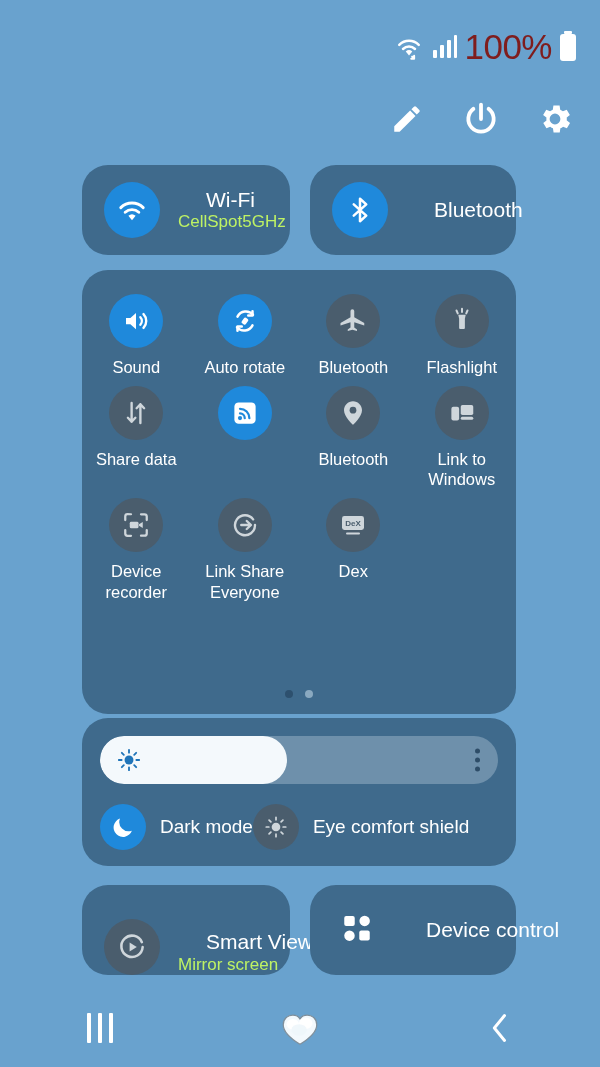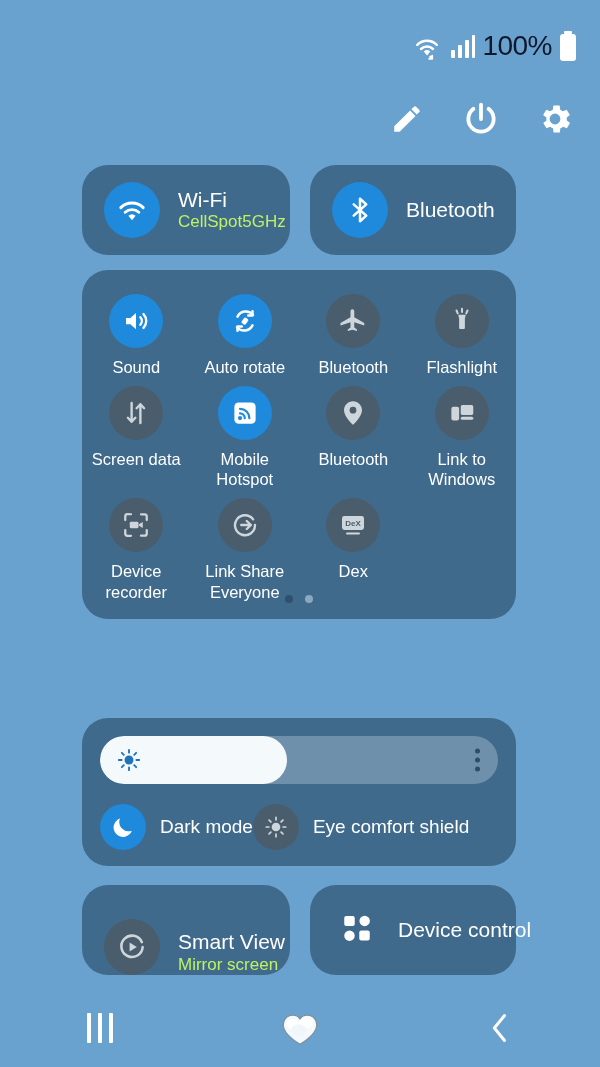--- a/index.html
+++ b/index.html
@@ -12,21 +12,21 @@
   body { position:relative; }
 
   
   .statusbar{
     position:absolute; top:0; left:0; right:0; height:92px;
     display:flex; align-items:center; justify-content:flex-end;
     padding-right:22px; gap:6px;
   }
   .sb-item{ display:flex; align-items:center; }
   .battery-text{
-    color:#0f172a; font-size:28px; letter-spacing:-0.5px;
+    color:#7f1d1d; font-size:35px; letter-spacing:-0.5px;
     font-weight:400; line-height:1;
   }
 
   
   .headerbar{
     position:absolute; top:96px; right:22px;
     display:flex; align-items:center; gap:28px;
   }
   .hdr-btn{
     width:46px; height:46px; display:flex; align-items:center;
@@ -43,29 +43,29 @@
   }
   .tile-icon{
     width:56px; height:56px; border-radius:50%;
     display:flex; align-items:center; justify-content:center;
     flex:0 0 auto;
   }
   .ic-on { background:#1f89db; }
   .ic-off{ background:#4a5d6d; }
   .tile-text{ display:flex; flex-direction:column; justify-content:center; min-width:0; }
   .tile-title{
-    color:#ffffff; font-size:21px; line-height:1.15; white-space:nowrap;
+    color:#ffffff; font-size:21px; line-height:1.15; white-space:nowrap;margin-left:28px;
   }
   .tile-sub{
     color:#bef264; font-size:17px; line-height:1.2; white-space:nowrap;
   }
 
   
   .grid{
-    position:absolute; top:270px; left:82px; width:434px; height:349px;
+    position:absolute; top:270px; left:82px; width:434px; height:444px;
   }
   .grid-inner{
     position:absolute; top:24px; left:0; right:0;
     display:grid; grid-template-columns:repeat(4,1fr); row-gap:8px;
   }
   .qs{
     display:flex; flex-direction:column; align-items:center; cursor:pointer;
   }
   .qs-ic{
     width:54px; height:54px; border-radius:50%;
@@ -243,33 +243,32 @@
       <span class="qs-lb">Flashlight</span>
     </div>
 
     <div class="qs">
       <div class="qs-ic ic-off">
         <svg width="30" height="30" viewBox="0 0 24 24">
           <path d="M8.5 4v15M8.5 19l-3-3.2M8.5 19l3-3.2" stroke="#cfd6db" stroke-width="1.9" fill="none" stroke-linecap="round" stroke-linejoin="round"></path>
           <path d="M15.5 20V5M15.5 5l-3 3.2M15.5 5l3 3.2" stroke="#cfd6db" stroke-width="1.9" fill="none" stroke-linecap="round" stroke-linejoin="round"></path>
         </svg>
       </div>
-      <span class="qs-lb">Screen data</span>
+      <span class="qs-lb">Share data</span>
     </div>
 
     <div class="qs">
       <div class="qs-ic ic-on">
         <svg width="30" height="30" viewBox="0 0 24 24">
           <rect x="3.5" y="3.5" width="17" height="17" rx="3.4" fill="#fff"></rect>
           <circle cx="8" cy="16" r="1.7" fill="#1f89db"></circle>
           <path d="M8 12.3a3.8 3.8 0 0 1 3.8 3.8" stroke="#1f89db" stroke-width="1.8" fill="none" stroke-linecap="round"></path>
           <path d="M8 8.6a7.5 7.5 0 0 1 7.5 7.5" stroke="#1f89db" stroke-width="1.8" fill="none" stroke-linecap="round"></path>
         </svg>
       </div>
-      <span class="qs-lb">Mobile Hotspot</span>
     </div>
 
 
     <div class="qs">
       <div class="qs-ic ic-off">
         <svg width="30" height="30" viewBox="0 0 24 24">
           <path d="M12 2.6c-4 0-7.2 3.2-7.2 7.2 0 5.3 7.2 11.6 7.2 11.6s7.2-6.3 7.2-11.6c0-4-3.2-7.2-7.2-7.2z" fill="#cfd6db"></path>
           <circle cx="12" cy="9.7" r="2.7" fill="#4a5d6d"></circle>
         </svg>
       </div>

